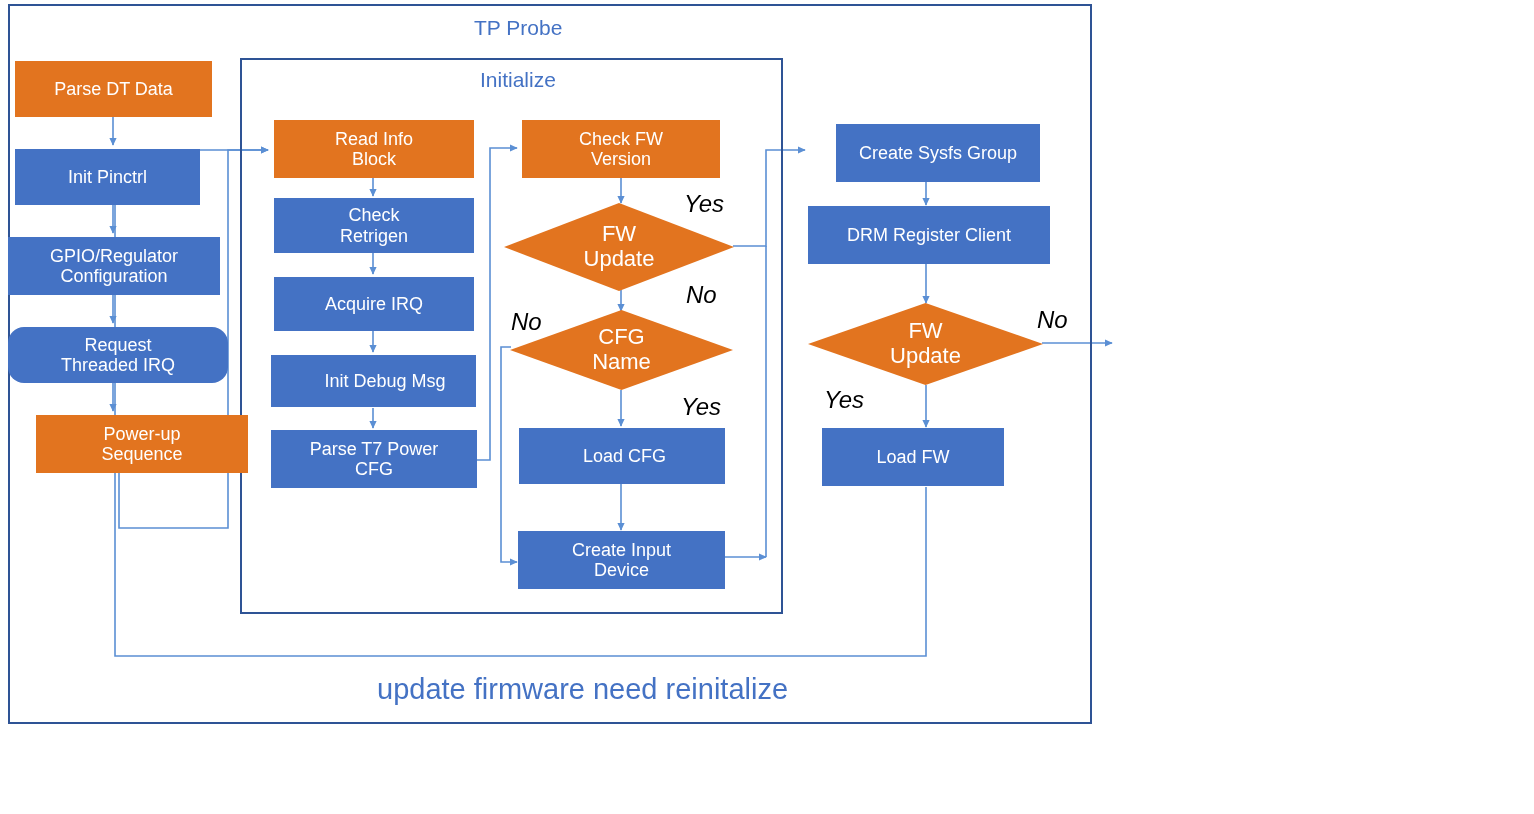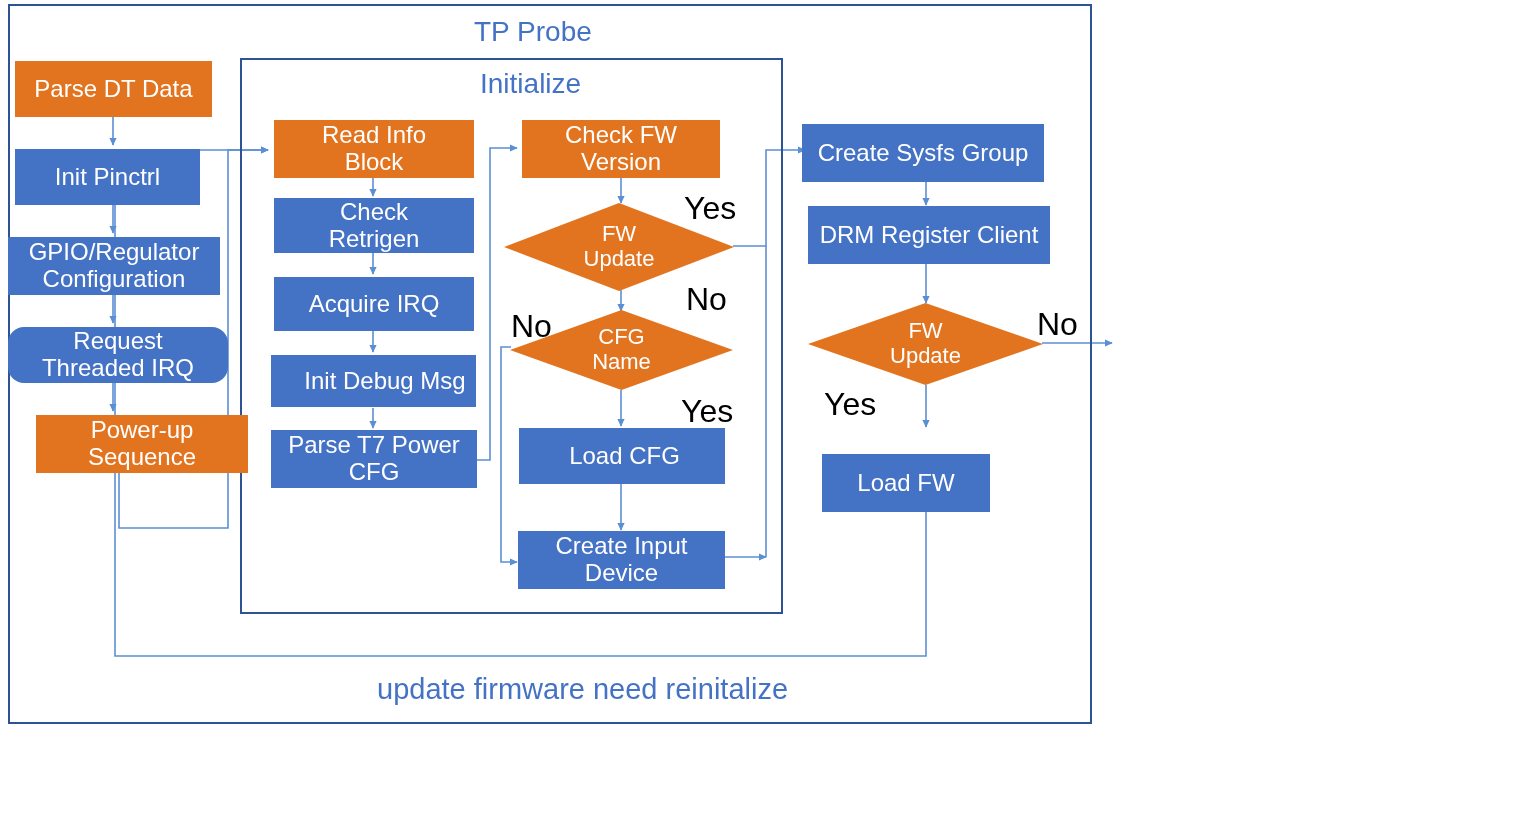--- a/index.html
+++ b/index.html
@@ -21,21 +21,21 @@
     width: 1534px; height: 814px;
     pointer-events: none;
   }
   .node {
     position: absolute;
     display: flex;
     align-items: center;
     justify-content: center;
     text-align: center;
     color: #ffffff;
-    font-size: 24px;
+    font-size: 18px;
     line-height: 1.12;
     padding: 2px 4px;
     z-index: 3;
   }
   .node.orange { background: #E2741F; }
   .node.blue   { background: #4472C4; }
   .node-label {
     display: block;
     width: 100%;
     white-space: pre-line;
@@ -56,30 +56,31 @@
   .frame {
     position: absolute;
     z-index: 1;
     background: transparent;
   }
   .frame.outer { border: 2px solid #2E5395; }
   .frame.inner { border: 2px solid #2E5395; }
   .frame-title {
     position: absolute;
     color: #4472C4;
-    font-size: 28px;
+    font-size: 21px;
     z-index: 4;
     white-space: nowrap;
   }
   .edge-label {
     position: absolute;
     color: #000000;
-    font-size: 32px;
+    font-size: 24px;
     z-index: 4;
     white-space: nowrap;
+    font-style: italic;
   }
   .caption {
     position: absolute;
     color: #4472C4;
     font-size: 29px;
     z-index: 4;
     white-space: nowrap;
   }
 </style>
 </head>
@@ -195,31 +196,31 @@
 Name</span>
   </div>
   <div class="node blue" style="left:519px; top:428px; width:206px; height:56px;padding-left:9px;">
     <span class="node-label">Load CFG</span>
   </div>
   <div class="node blue" style="left:518px; top:531px; width:207px; height:58px;">
     <span class="node-label">Create Input
 Device</span>
   </div>
 
-  <div class="node blue" style="left:802px; top:124px; width:242px; height:58px;justify-content:flex-end;">
+  <div class="node blue" style="left:836px; top:124px; width:204px; height:58px;justify-content:flex-end;">
     <span class="node-label">Create Sysfs Group</span>
   </div>
   <div class="node blue" style="left:808px; top:206px; width:242px; height:58px;">
     <span class="node-label">DRM Register Client</span>
   </div>
   <div class="diamond" style="left:808px; top:303px; width:235px; height:82px;">
     <span class="node-label">FW
 Update</span>
   </div>
-  <div class="node blue" style="left:822px; top:454px; width:168px; height:58px;align-items:center;">
+  <div class="node blue" style="left:822px; top:428px; width:182px; height:58px;align-items:center;">
     <span class="node-label">Load FW</span>
   </div>
 
   <div class="edge-label" style="left:684px; top:190px;">Yes</div>
   <div class="edge-label" style="left:686px; top:281px;">No</div>
   <div class="edge-label" style="left:511px; top:308px;">No</div>
   <div class="edge-label" style="left:681px; top:393px;">Yes</div>
   <div class="edge-label" style="left:1037px; top:306px;">No</div>
   <div class="edge-label" style="left:824px; top:386px;">Yes</div>
 

